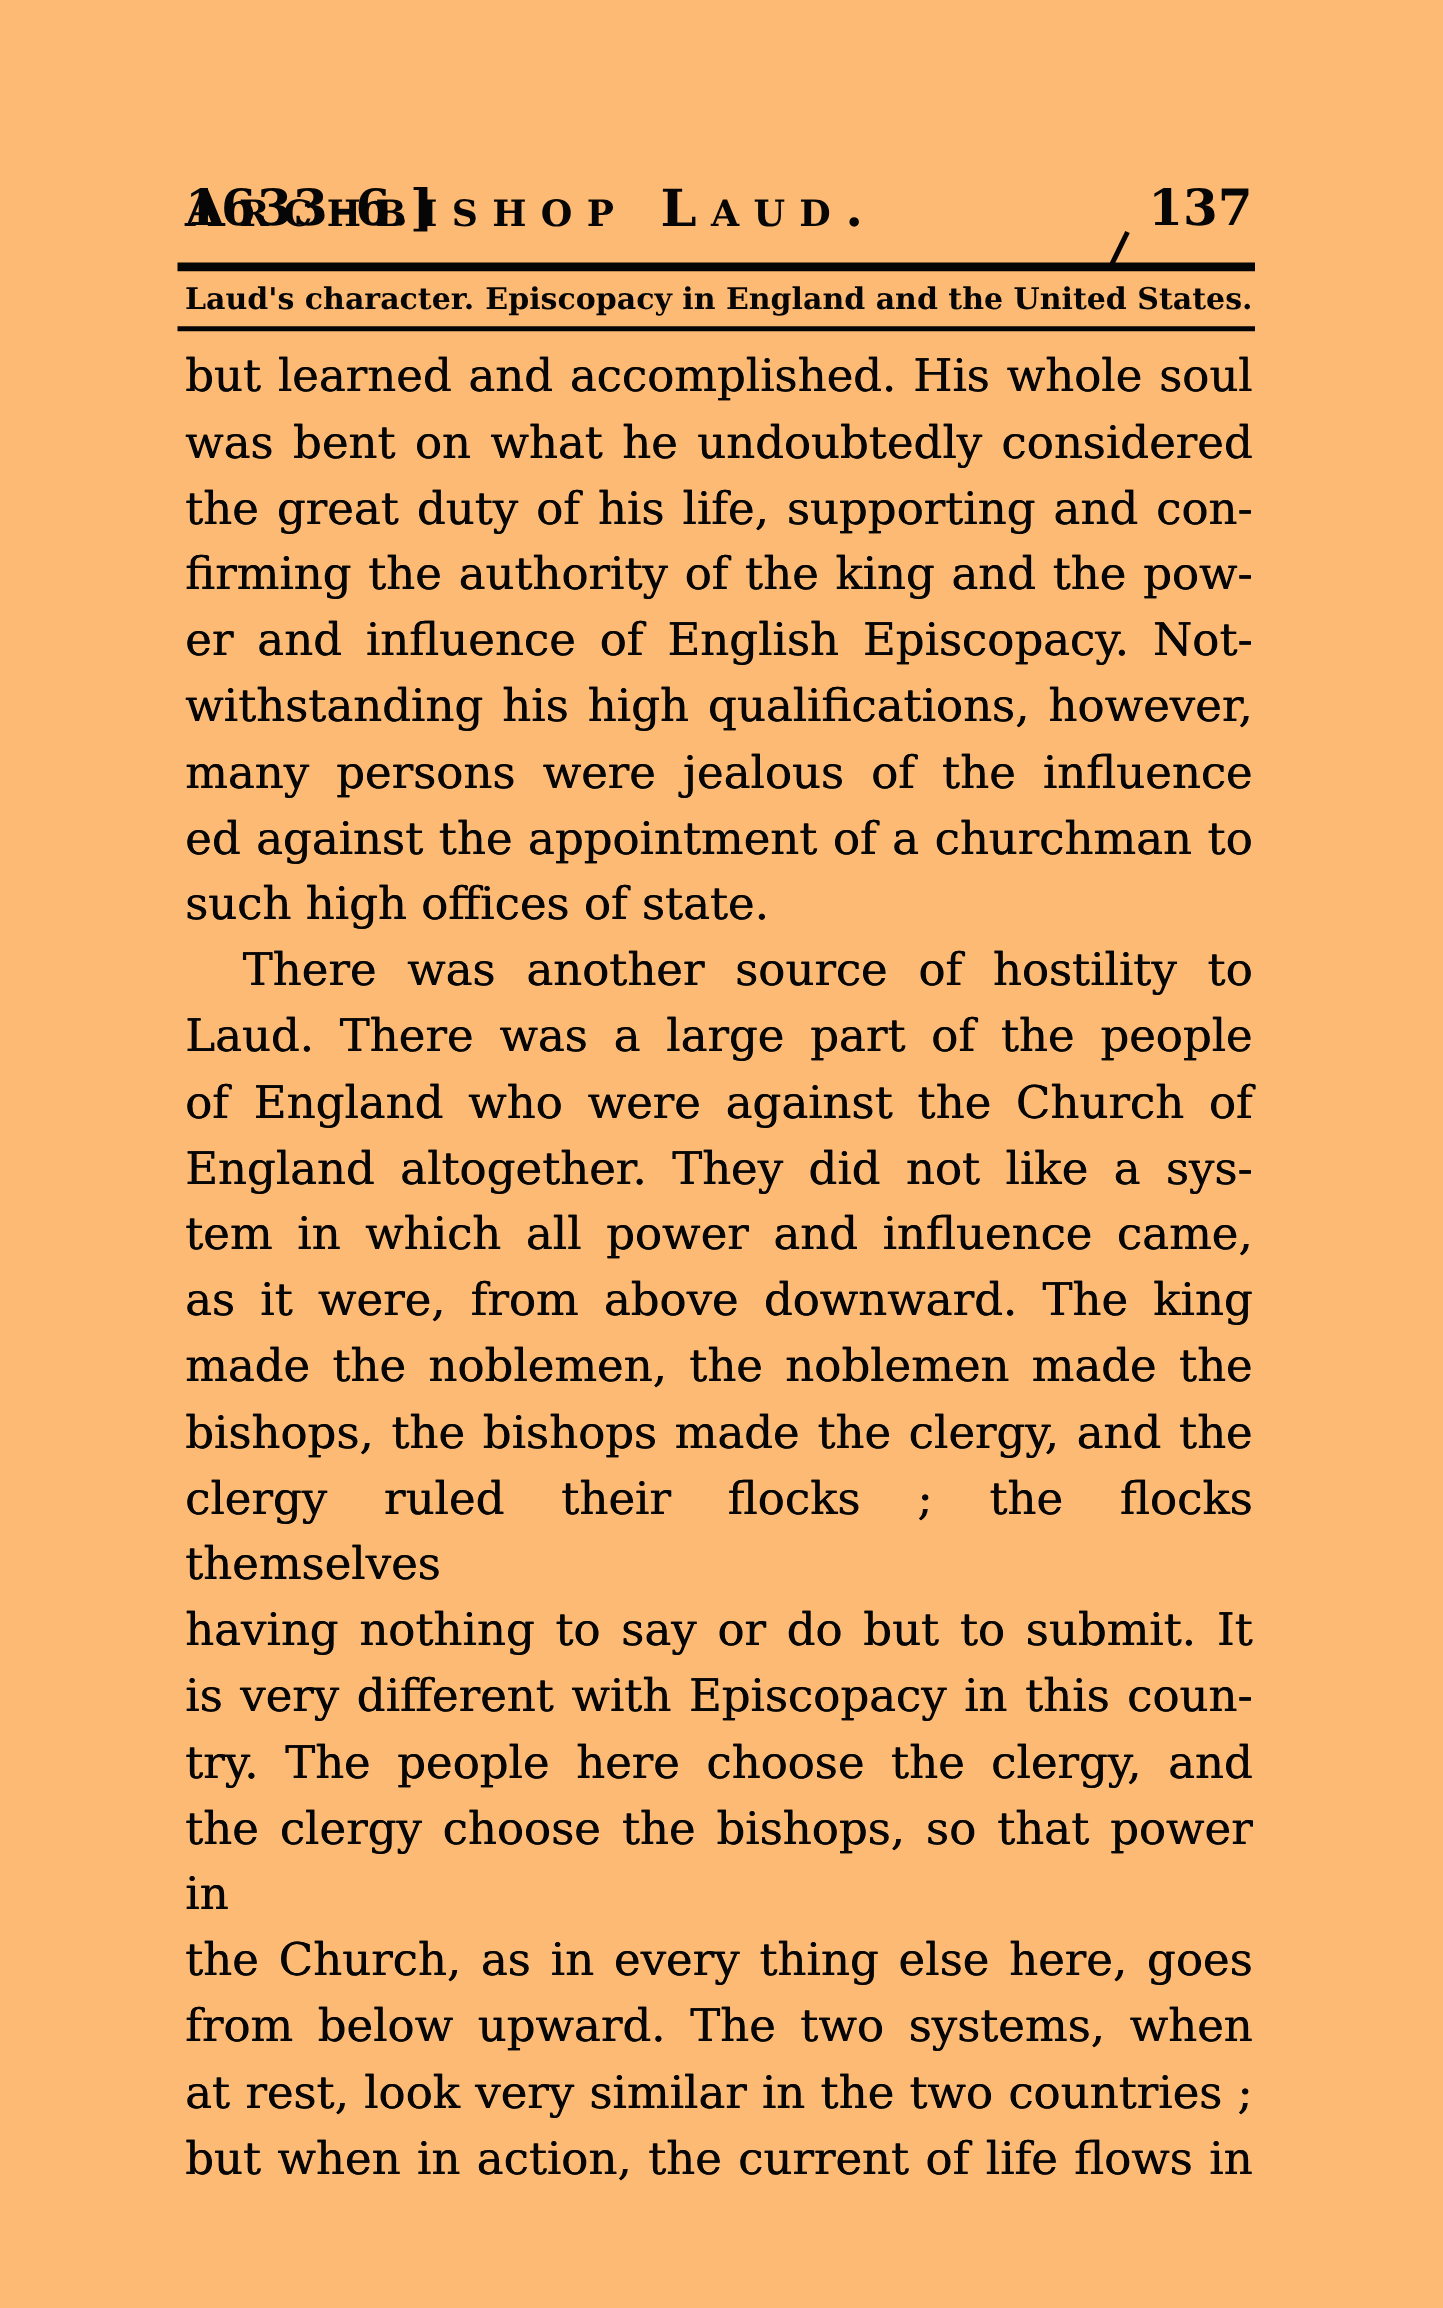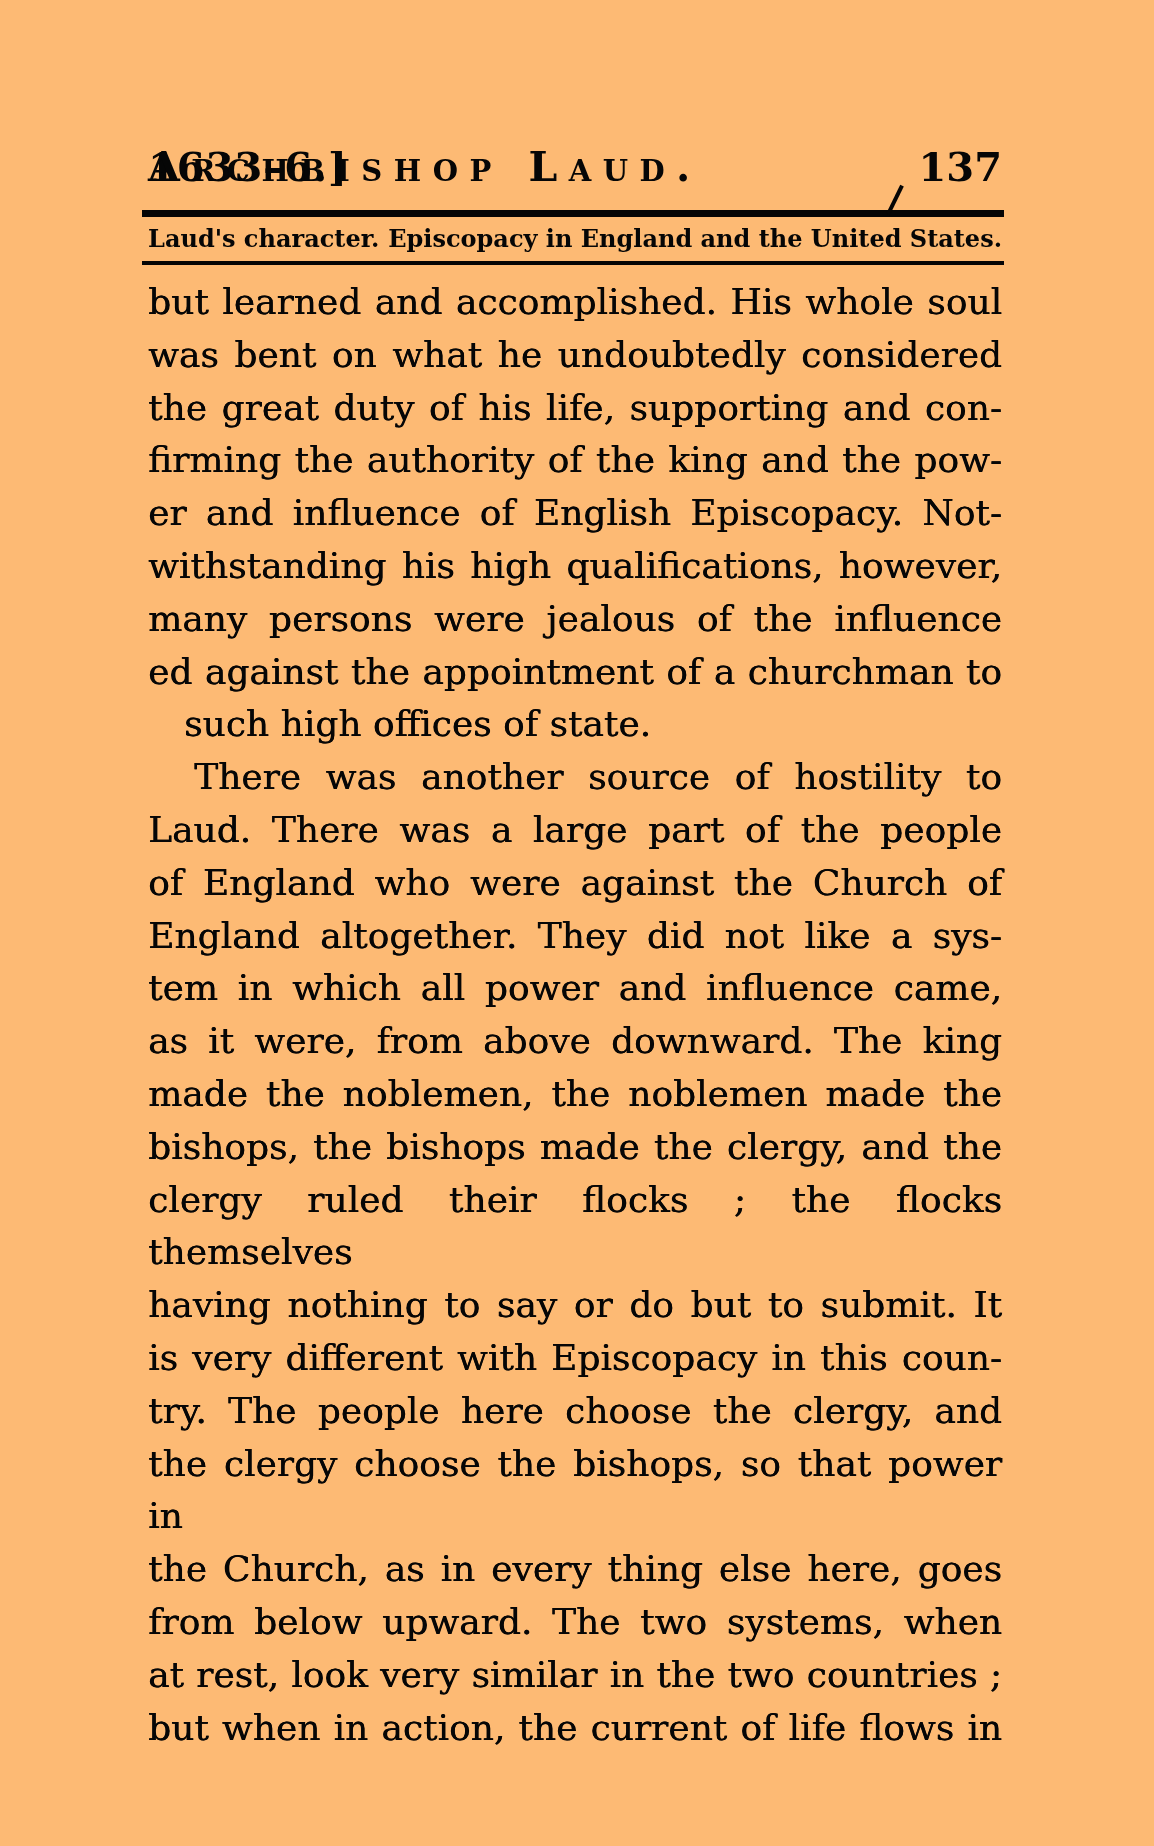--- a/index.html
+++ b/index.html
@@ -93,21 +93,21 @@
     font-size: 36px;
     line-height: 52.8px;
     text-shadow: 0.4px 0 0 currentColor;
   }
   .line {
     text-align: justify;
     text-align-last: justify;
     white-space: normal;
   }
   .line.indent { text-indent: 46px; }
-  .line.flush-left { text-align-last: left; margin-left: 36px; }
+  .line.flush-left { text-align-last: left; }
 </style>
 </head>
 <body>
 
 <div class="page">
 
   <div class="header-row">
     <span class="date-range">1633–6.]</span>
     <span class="page-title">Archbishop Laud.</span>
     <span class="page-number">137</span>

